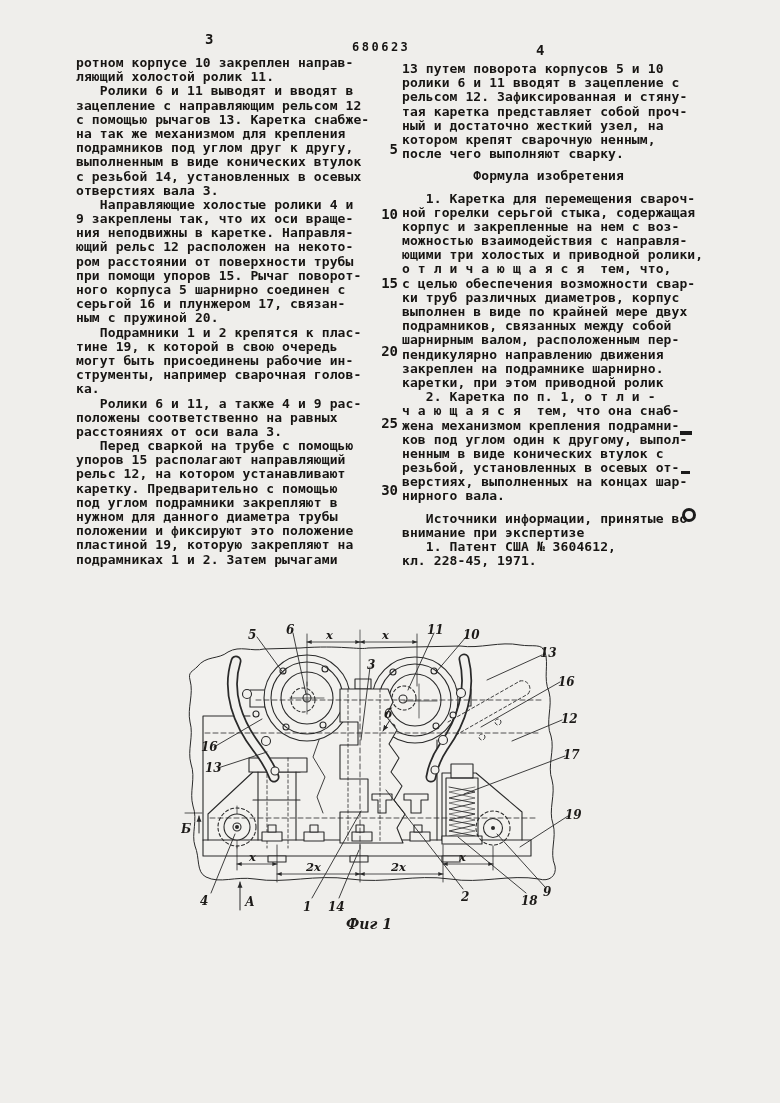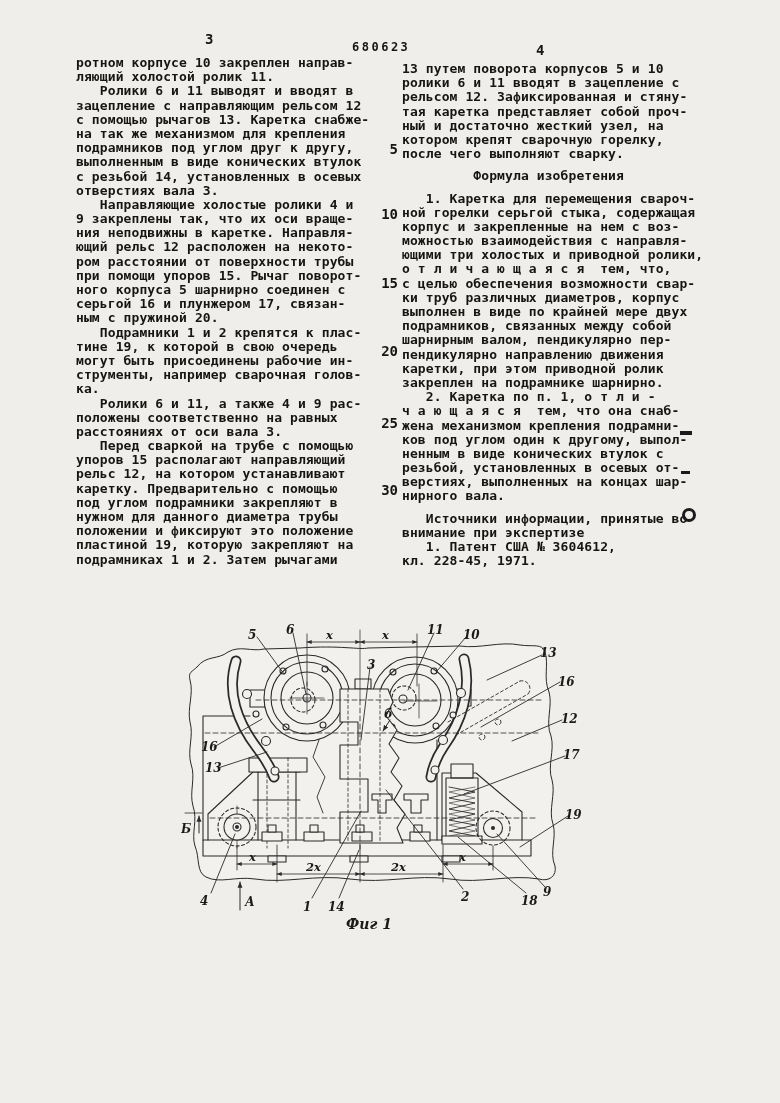--- a/index.html
+++ b/index.html
@@ -67,39 +67,39 @@
     <div class="tline">пластиной 19, которую закрепляют на</div>
     <div class="tline">подрамниках 1 и 2. Затем рычагами</div>
   </div>
 
 <div class="col" style="left:402px;top:62px;width:330px">
     <div class="tline">13 путем поворота корпусов 5 и 10</div>
     <div class="tline">ролики 6 и 11 вводят в зацепление с</div>
     <div class="tline">рельсом 12. Зафиксированная и стяну-</div>
     <div class="tline">тая каретка представляет собой проч-</div>
     <div class="tline">ный и достаточно жесткий узел, на</div>
-    <div class="tline">котором крепят сварочную горелку,</div>
+    <div class="tline">котором крепят сварочную ненным,</div>
     <div class="tline">после чего выполняют сварку.</div>
     <div class="tline"></div>
     <div class="tline">         Формула изобретения</div>
     <div class="tline"></div>
     <div class="tline">   1. Каретка для перемещения свароч-</div>
     <div class="tline">ной горелки серьгой стыка, содержащая</div>
     <div class="tline">корпус и закрепленные на нем с воз-</div>
     <div class="tline">можностью взаимодействия с направля-</div>
     <div class="tline">ющими три холостых и приводной ролики,</div>
     <div class="tline">о т л и ч а ю щ а я с я  тем, что,</div>
     <div class="tline">с целью обеспечения возможности свар-</div>
     <div class="tline">ки труб различных диаметров, корпус</div>
     <div class="tline">выполнен в виде по крайней мере двух</div>
     <div class="tline">подрамников, связанных между собой</div>
-    <div class="tline">шарнирным валом, пендикулярно пер-</div>
+    <div class="tline">шарнирным валом, расположенным пер-</div>
     <div class="tline">пендикулярно направлению движения</div>
+    <div class="tline">закреплен на подрамнике шарнирно.</div>
     <div class="tline">каретки, при этом приводной ролик</div>
-    <div class="tline">закреплен на подрамнике шарнирно.</div>
     <div class="tline">   2. Каретка по п. 1, о т л и -</div>
     <div class="tline">ч а ю щ а я с я  тем, что она снаб-</div>
     <div class="tline">жена механизмом крепления подрамни-</div>
     <div class="tline">ков под углом один к другому, выпол-</div>
     <div class="tline">ненным в виде конических втулок с</div>
     <div class="tline">резьбой, установленных в осевых от-</div>
     <div class="tline">верстиях, выполненных на концах шар-</div>
     <div class="tline">нирного вала.</div>
     <div class="tline"></div>
     <div class="tline">   Источники информации, принятые во</div>

